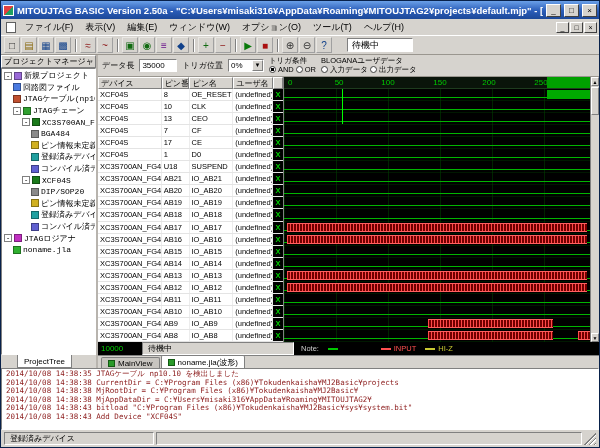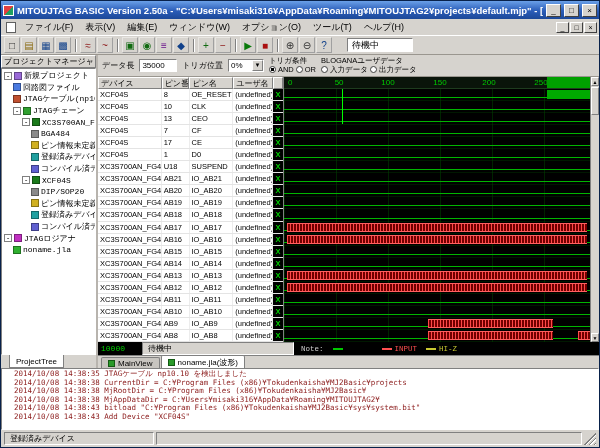--- a/index.html
+++ b/index.html
@@ -39,21 +39,21 @@
   .panel-header{height:13px;flex:none;display:flex;align-items:center;padding:0 2px;font-size:8px;
     background:#d6d3ce;border:1px solid;border-color:#fff #808080 #808080 #fff;white-space:nowrap;overflow:hidden;}
   .tree{flex:1;background:#fff;border:1px solid;border-color:#808080 #fff #fff #808080;overflow:hidden;padding-top:1px;}
   .tree-item{display:flex;align-items:center;height:11.6px;font-size:8px;white-space:nowrap;overflow:hidden;font-family:Liberation Mono, monospace;}
   .expander{width:8px;height:8px;flex:none;border:1px solid #808080;background:#fff;font-size:7px;line-height:6px;text-align:center;margin-right:2px;}
   .tree-icon{width:8px;height:8px;flex:none;margin-right:2px;border:1px solid rgba(0,0,0,.35);}
   .ti-project{background:#9a6ad8}.ti-schematic{background:#4a7ae0}.ti-cable{background:#c05030}
   .ti-chain{background:#30a030}.ti-device{background:#1a7a1a}.ti-package{background:#8a8a8a}
   .ti-pininfo{background:#d0b020}.ti-registered{background:#20a0a0}.ti-compiled{background:#6060d0}
   .ti-logicana{background:#c030c0}.ti-wavefile{background:#30b030}
-  .left-tab-row{height:13px;flex:none;display:flex;padding-left:8px;background:#d6d3ce;}
+  .left-tab-row{height:13px;flex:none;display:flex;padding-left:16px;background:#d6d3ce;}
   .left-tab{background:#fff;border:1px solid #808080;border-top:none;padding:0 6px;font-size:8px;display:flex;align-items:center;}
 
   
   .right-area{flex:1;display:flex;flex-direction:column;min-width:0;min-height:0;}
   .la-toolbar{height:22px;flex:none;display:flex;align-items:center;gap:5px;padding:0 4px;font-size:8px;border-bottom:1px solid #9a968f;background:#d6d3ce;white-space:nowrap;overflow:hidden;}
   .la-input{width:38px;height:13px;background:#fff;border:1px solid;border-color:#808080 #fff #fff #808080;font-size:8px;padding:0 2px;font-family:inherit;}
   .la-select{width:36px;height:13px;background:#fff;border:1px solid;border-color:#808080 #fff #fff #808080;display:flex;align-items:center;}
   .la-select span:first-child{flex:1;padding:0 2px;}
   .dd-arrow{width:11px;height:11px;background:#d6d3ce;border:1px solid;border-color:#fff #808080 #808080 #fff;font-size:6px;line-height:9px;text-align:center;}
   .group{display:flex;flex-direction:column;line-height:1.15;font-size:7.5px;}
@@ -85,36 +85,36 @@
     background:repeating-linear-gradient(90deg,#ff4848 0 1px,#700000 1px 3px);
     border-top:1px solid #ff6060;border-bottom:1px solid #ff6060;}
   .wave-pulse{position:absolute;top:0;bottom:2px;width:1px;background:#00e000;}
   .trigger-cursor{position:absolute;top:0;width:1px;height:35px;background:#00ff00;}
   .vscroll{width:9px;flex:none;background:#d6d3ce;display:flex;flex-direction:column;border-left:1px solid #808080;}
   .scroll-btn{height:9px;flex:none;font-size:5px;line-height:8px;text-align:center;background:#d6d3ce;
     border:1px solid;border-color:#fff #808080 #808080 #fff;}
   .scroll-thumb{height:28px;margin:1px 0;background:#d6d3ce;border:1px solid;border-color:#fff #808080 #808080 #fff;}
   .scroll-track{flex:1;}
 
-  .bottom-strip{height:13px;flex:none;display:flex;font-family:Liberation Mono, monospace;}
+  .bottom-strip{height:13px;flex:none;display:flex;}
   .sample-box{width:44px;flex:none;background:#000;color:#00d000;font-size:8px;display:flex;align-items:center;padding:0 3px;}
   .progress{width:152px;flex:none;background:#d6d3ce;border:1px solid;border-color:#808080 #fff #fff #808080;
     font-size:8px;display:flex;align-items:center;padding:0 5px;}
   .legend{flex:1;background:#000;display:flex;align-items:center;gap:9px;padding:0 7px;color:#cfcfcf;font-size:7.5px;overflow:hidden;}
   .legend-item{display:flex;align-items:center;gap:3px;}
   .legend-swatch{width:10px;height:2px;}
 
   .tabs-row{height:13px;flex:none;display:flex;align-items:flex-end;gap:1px;padding-left:3px;background:#d6d3ce;border-top:1px solid #808080;}
   .tab{height:11px;display:flex;align-items:center;gap:3px;padding:0 6px;font-size:8px;background:#c8c5c0;
     border:1px solid #808080;border-bottom:none;border-radius:2px 2px 0 0;}
   .tab.active{background:#fff;height:13px;}
   .tab-icon{width:7px;height:7px;background:#2a9a2a;border:1px solid #145a14;}
 
   .msg-label{height:12px;flex:none;display:flex;align-items:center;padding:0 4px;font-size:8px;background:#d6d3ce;border-top:1px solid #fff;}
-  .log{height:62px;flex:none;background:#fff;border:1px solid;border-color:#808080 #fff #fff #808080;overflow:hidden;padding:1px 12px;}
+  .log{height:62px;flex:none;background:#fff;border:1px solid;border-color:#808080 #fff #fff #808080;overflow:hidden;padding:1px 4px;}
   .log-line{font-family:"DejaVu Sans Mono","Liberation Mono",monospace;font-size:7.5px;line-height:8.5px;color:#8b1a1a;white-space:nowrap;overflow:hidden;}
 
   .statusbar{height:17px;flex:none;display:flex;align-items:center;gap:2px;padding:1px 3px;background:#d6d3ce;}
   .status-cell{height:13px;border:1px solid;border-color:#808080 #fff #fff #808080;font-size:8px;display:flex;align-items:center;padding:0 5px;}
   .status-cell.first{width:150px;}
   .status-cell.fill{flex:1;}
   .grip{width:12px;height:12px;background:
     linear-gradient(135deg,transparent 50%,#808080 50% 55%,#fff 55% 60%,transparent 60% 70%,#808080 70% 75%,#fff 75% 80%,transparent 80% 90%,#808080 90% 95%,#fff 95%);}
 </style>
 </head>

